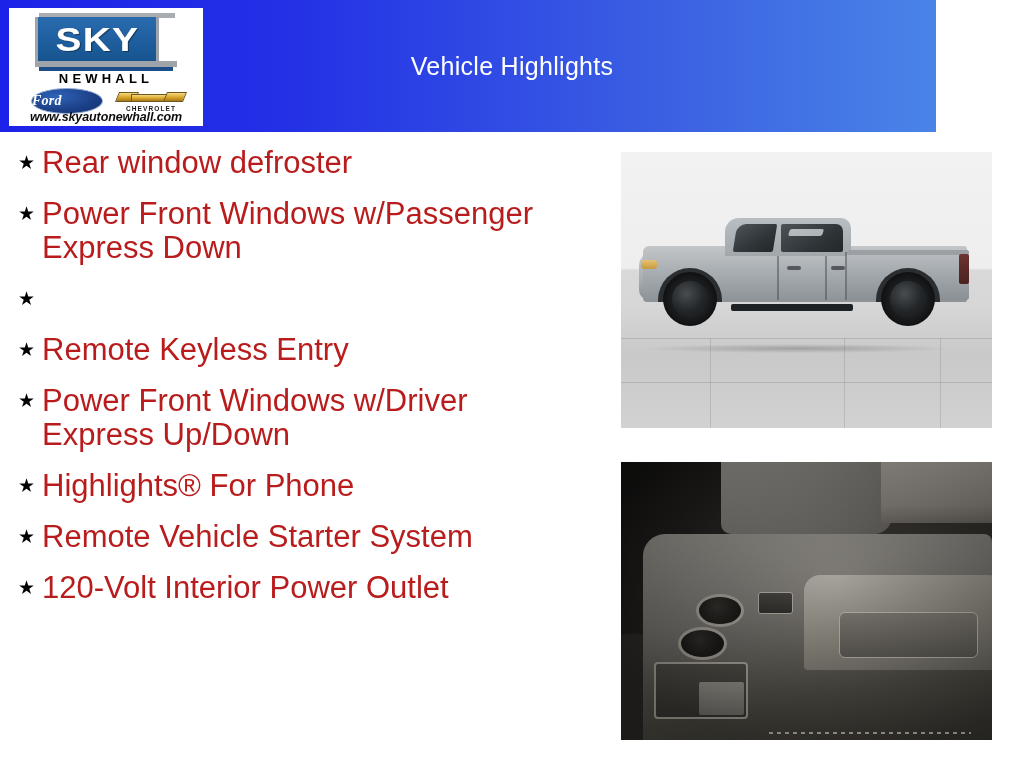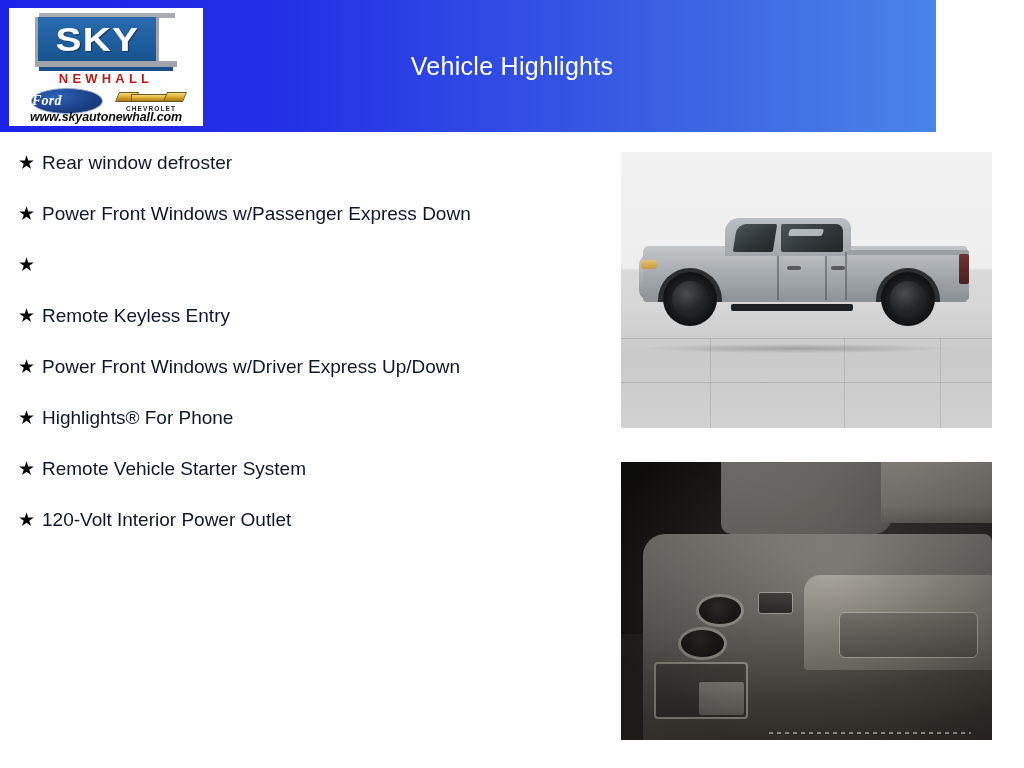--- a/index.html
+++ b/index.html
@@ -107,21 +107,21 @@
   }
   .newhall-text {
     position: absolute;
     left: 0;
     top: 60px;
     width: 178px;
     text-align: center;
     font-size: 13px;
     font-weight: 700;
     letter-spacing: 4.2px;
-    color: #b91c1c;
+    color: #000000;
   }
   .brand-row {
     position: absolute;
     left: 0;
     top: 77px;
     width: 178px;
     height: 24px;
   }
   .ford-oval {
     position: absolute;
@@ -228,23 +228,23 @@
     width: 32px;
     font-size: 19px;
     line-height: 34px;
     color: #000000;
     text-align: left;
     padding-left: 8px;
     box-sizing: border-box;
   }
   .feature-text {
     flex: 1 1 auto;
-    font-size: 19px;
+    font-size: 31px;
     line-height: 34px;
-    color: #0f172a;
+    color: #b91c1c;
     max-width: 520px;
   }
 
   
   .photo {
     position: absolute;
     left: 621px;
     width: 371px;
     overflow: hidden;
   }

